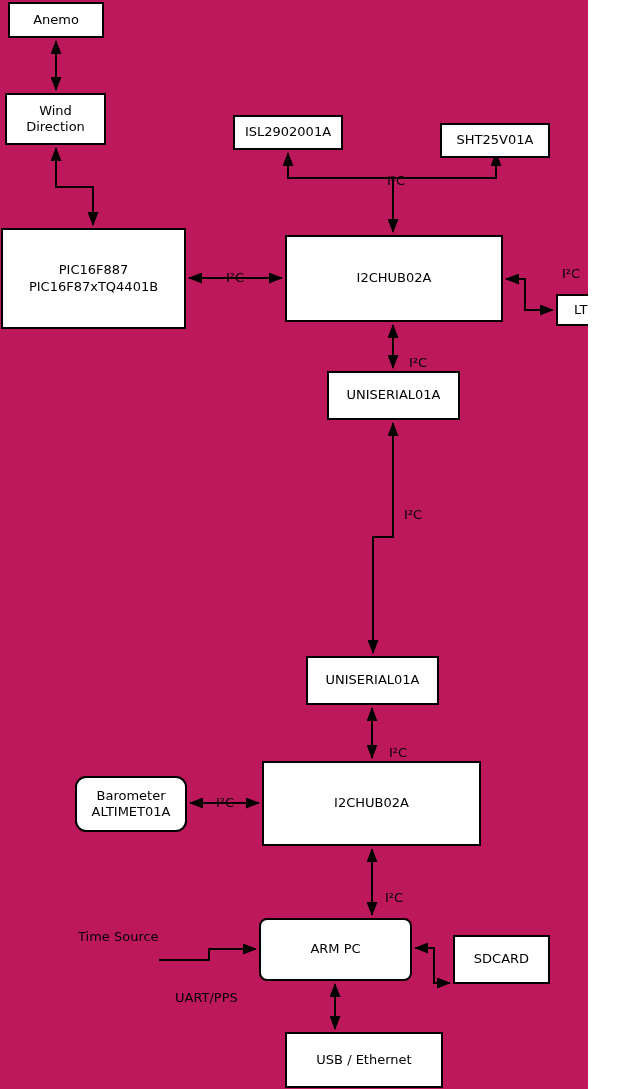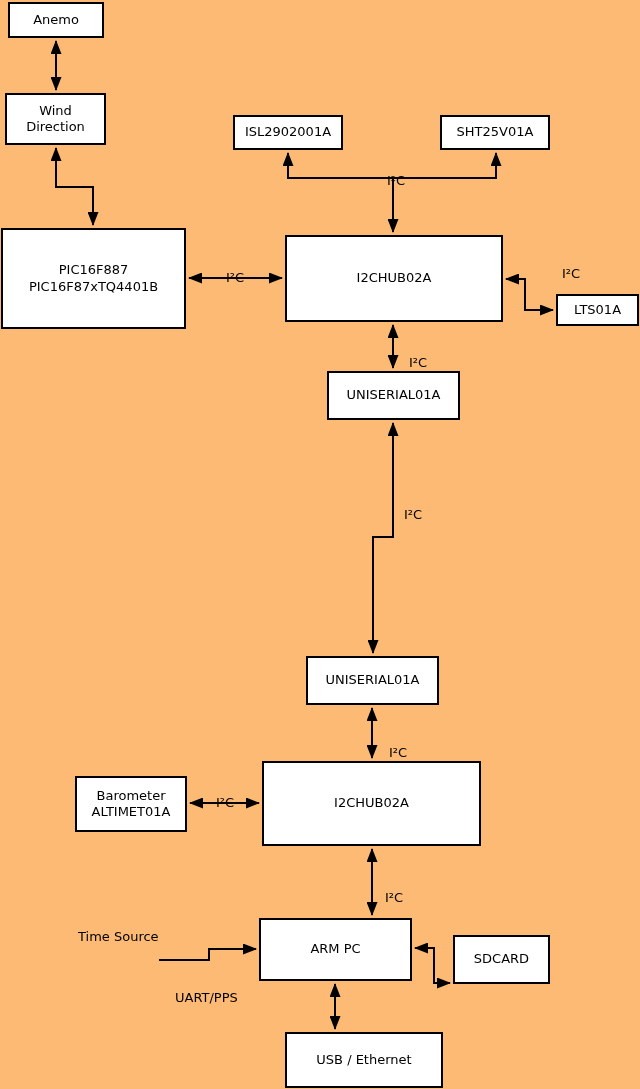--- a/index.html
+++ b/index.html
@@ -3,23 +3,23 @@
 <meta charset="utf-8">
 <style>
   html, body {
     margin: 0;
     padding: 0;
     background: #ffffff;
     font-family: "DejaVu Sans", "Liberation Sans", sans-serif;
   }
   #canvas {
     position: relative;
-    width: 640px;
+    width: 588px;
     height: 1089px;
-    background: #fdba74;
+    background: #be185d;
     overflow: hidden;
   }
   #wires {
     position: absolute;
     left: 0; top: 0;
     width: 640px;
     height: 1089px;
   }
   .box {
     position: absolute;
@@ -77,37 +77,37 @@
   <div class="box" style="left:8px; top:2px; width:96px; height:36px;">Anemo</div>
 
   <div class="box" style="left:5px; top:93px; width:101px; height:52px;">Wind
 Direction</div>
 
   <div class="box" style="left:1px; top:228px; width:185px; height:101px;">PIC16F887
 PIC16F87xTQ4401B</div>
 
   <div class="box" style="left:233px; top:115px; width:110px; height:35px;">ISL2902001A</div>
 
-  <div class="box" style="left:440px; top:115px; width:110px; height:35px;">SHT25V01A</div>
+  <div class="box" style="left:440px; top:123px; width:110px; height:35px;">SHT25V01A</div>
 
   <div class="box" style="left:285px; top:235px; width:218px; height:87px;">I2CHUB02A</div>
 
   <div class="box" style="left:556px; top:294px; width:83px; height:32px;">LTS01A</div>
 
   <div class="box" style="left:327px; top:371px; width:133px; height:49px;">UNISERIAL01A</div>
 
   <div class="box" style="left:306px; top:656px; width:133px; height:49px;">UNISERIAL01A</div>
 
   <div class="box" style="left:262px; top:761px; width:219px; height:85px;">I2CHUB02A</div>
 
-  <div class="box" style="left:75px; top:776px; width:112px; height:56px;">Barometer
+  <div class="box" style="left:75px; top:776px; width:112px; height:56px;border-radius:11px;">Barometer
 ALTIMET01A</div>
 
 
-  <div class="box" style="left:259px; top:918px; width:153px; height:63px;">ARM PC</div>
+  <div class="box" style="left:259px; top:918px; width:153px; height:63px;border-radius:8px;">ARM PC</div>
 
   <div class="box" style="left:453px; top:935px; width:97px; height:49px;">SDCARD</div>
 
   <div class="box" style="left:256px; top:1032px; width:158px; height:56px;margin-left:29px;">USB / Ethernet</div>
 
   <div class="lbl" style="left:226px; top:250px;">I²C</div>
 
   <div class="lbl" style="left:387px; top:153px;">I²C</div>
 
   <div class="lbl" style="left:562px; top:246px;">I²C</div>

